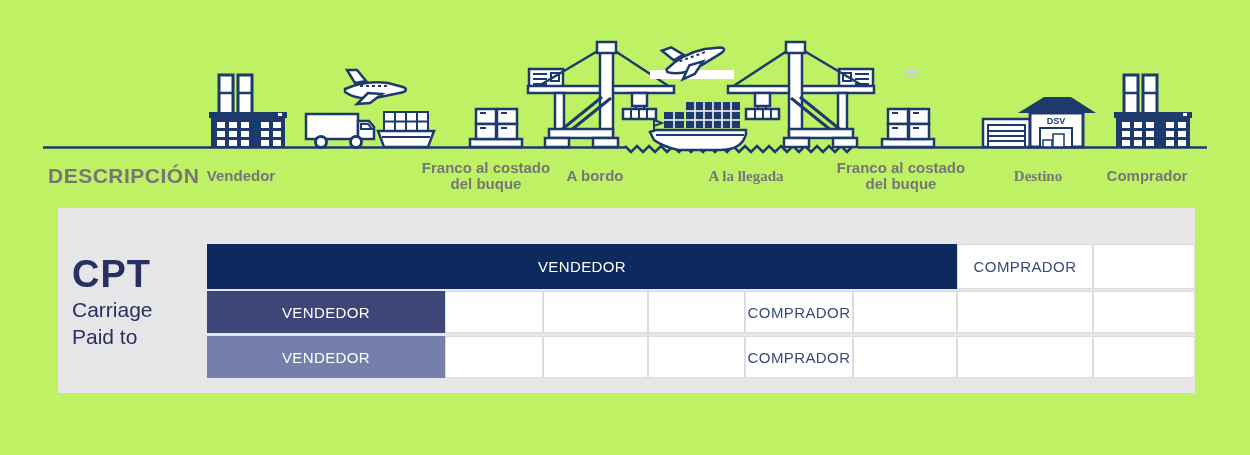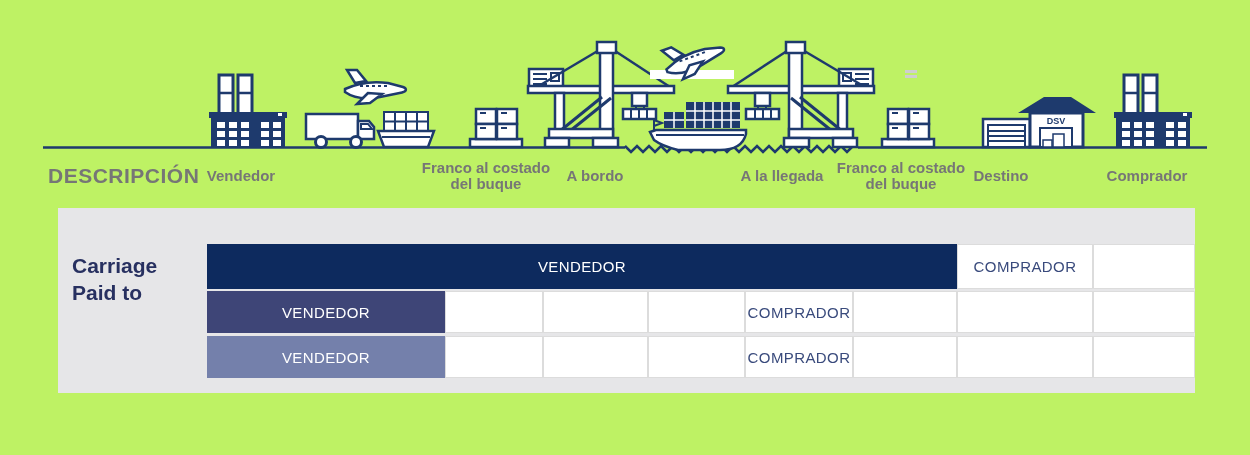--- a/index.html
+++ b/index.html
@@ -8,27 +8,27 @@
   
   .icons{position:absolute;left:0;top:0;width:1250px;height:160px;color:var(--navy);}
   
   .desc-row{position:absolute;left:0;top:0;width:1250px;height:200px;}
   .desc-title{position:absolute;left:48px;top:156px;width:140px;height:40px;
       display:flex;align-items:center;font-size:21px;font-weight:bold;
       color:var(--label-gray);letter-spacing:.5px;}
   .lbl{position:absolute;top:156px;height:40px;display:flex;align-items:center;justify-content:center;
       text-align:center;font-size:15px;font-weight:bold;color:var(--label-gray);line-height:16px;}
   .l0{left:176px;width:130px;} .l1{left:291px;width:130px;} .l2{left:416px;width:140px;}
-  .l3{left:530px;width:130px;} .l4{left:717px;width:130px;} .l5{left:831px;width:140px;}
-  .l6{left:936px;width:130px;} .l7{left:1082px;width:130px;}
+  .l3{left:530px;width:130px;} .l4{left:681px;width:130px;font-family:Liberation Serif, serif;} .l5{left:831px;width:140px;}
+  .l6{left:973px;width:130px;font-family:Liberation Serif, serif;} .l7{left:1082px;width:130px;}
   
   .panel{position:absolute;left:58px;top:208px;width:1137px;height:185px;background:var(--panel);}
   .incoterm{position:absolute;left:72px;top:252px;color:var(--cpt-navy);}
   .incoterm .code{font-size:38px;font-weight:bold;letter-spacing:1px;line-height:44px;}
-  .incoterm .name{font-size:21px;font-weight:bold;line-height:27px;}
+  .incoterm .name{font-size:21px;font-weight:normal;line-height:27px;}
   
   .rtable{position:absolute;left:207px;top:244px;width:988px;}
   .t-row{display:flex;}
   .row-0{height:45px;margin-bottom:2px;} .row-1{height:42px;margin-bottom:3px;} .row-2{height:42px;}
   .t-row > div{display:flex;align-items:center;justify-content:center;box-sizing:border-box;
       font-size:15px;letter-spacing:.4px;}
   .bar{color:#fff;}
   .bar-dark{background:var(--bar-dark);} .bar-mid{background:var(--bar-mid);} .bar-light{background:var(--bar-light);}
   .cell{background:#fff;border:1px solid var(--cell-border);color:var(--comprador-text);}
 </style>
@@ -171,20 +171,21 @@
     <div class="lbl l3">A bordo</div>
     <div class="lbl l4">A la llegada</div>
     <div class="lbl l5">Franco al costado del buque</div>
     <div class="lbl l6">Destino</div>
     <div class="lbl l7">Comprador</div>
   </div>
 
   <div class="panel"></div>
 
   <div class="incoterm">
+    <div class="code">CPT</div>
     <div class="name">Carriage</div>
     <div class="name">Paid to</div>
   </div>
 
   <div class="rtable">
       <div class="t-row row-0">
         <div class="bar bar-dark" style="width: 750px;">VENDEDOR</div>
         <div class="cell" style="width: 136px;">COMPRADOR</div>
         <div class="cell" style="width: 102px;"></div>
       </div>

